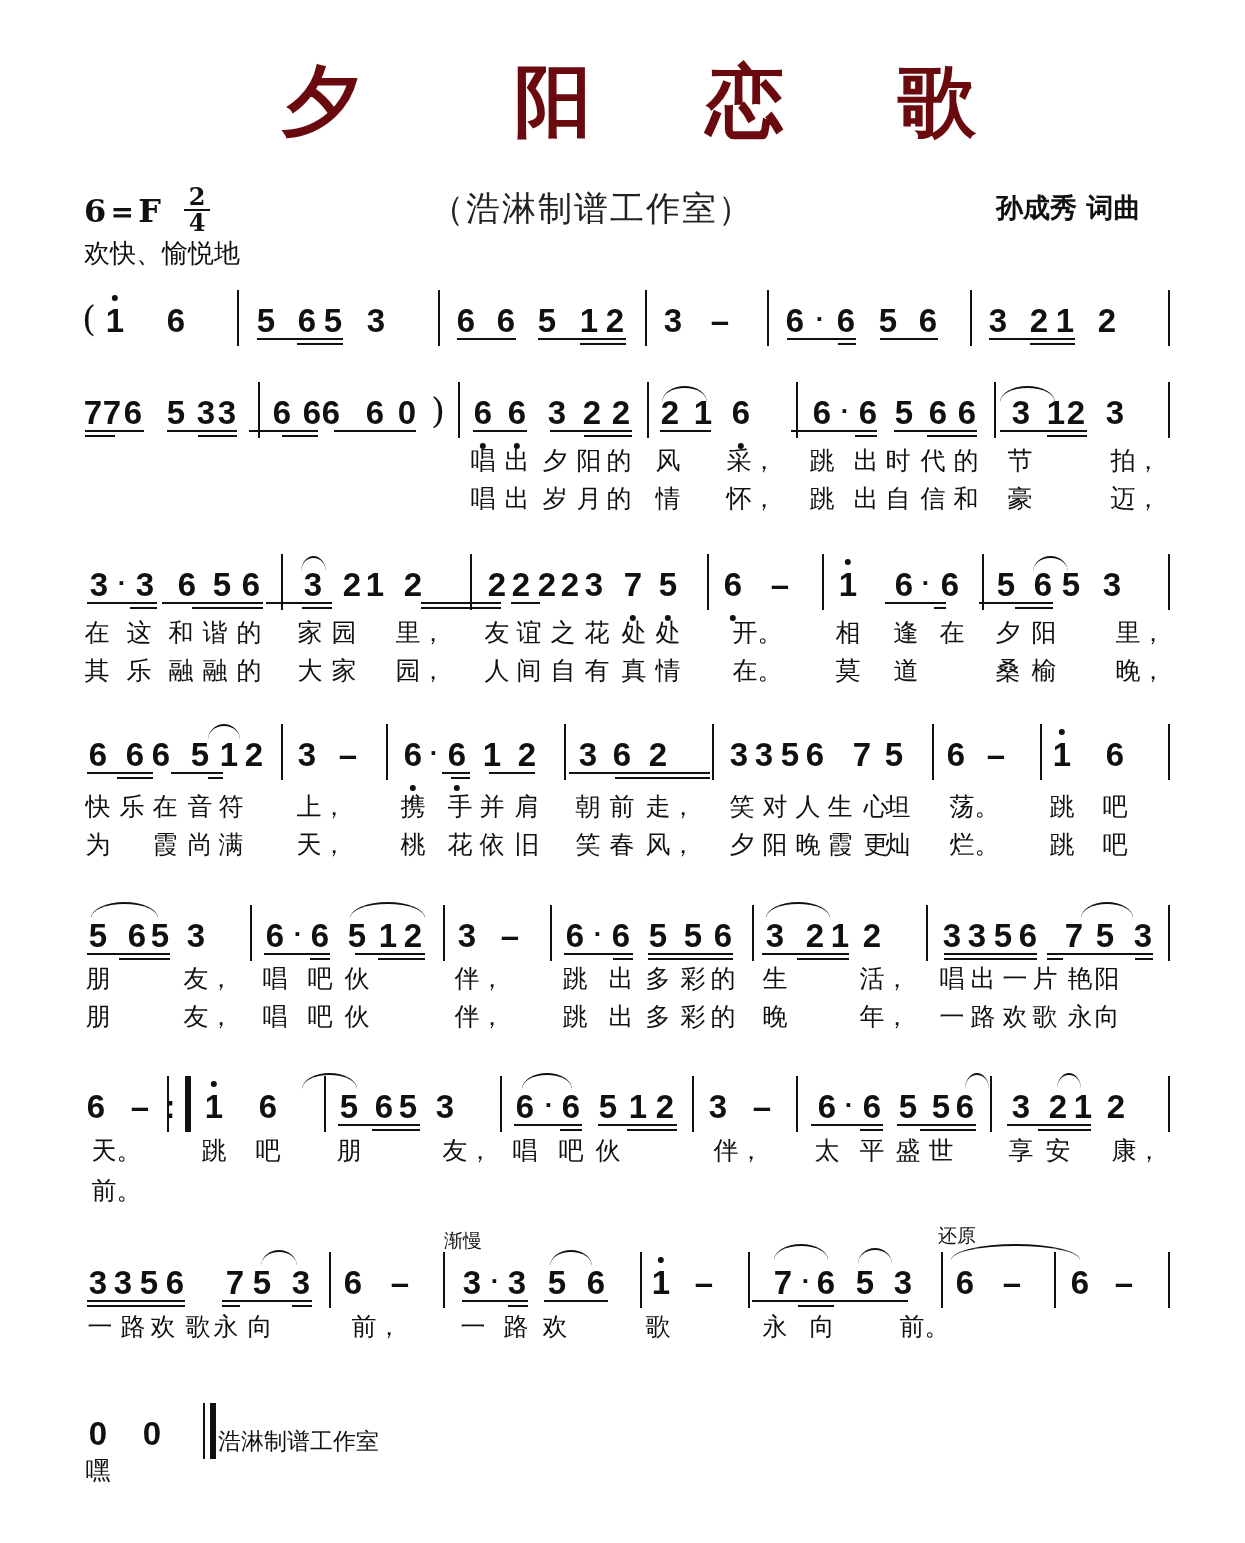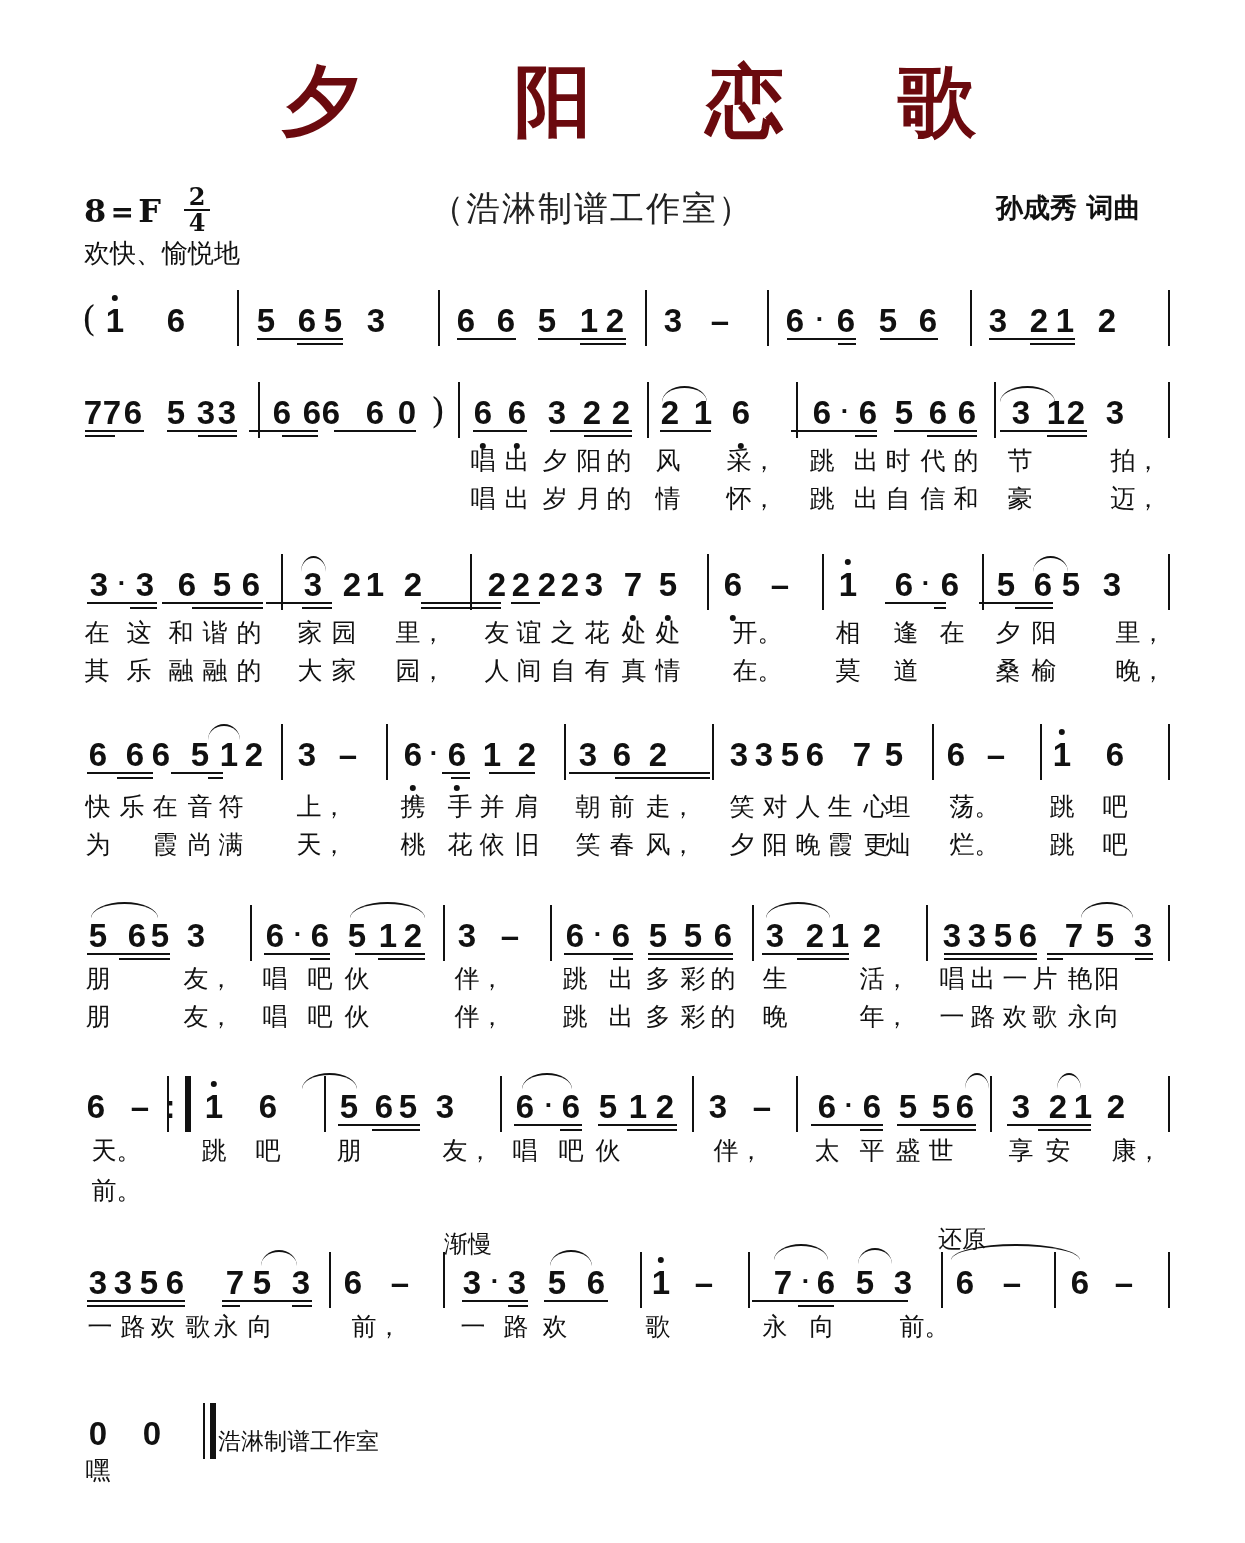--- a/index.html
+++ b/index.html
@@ -5,21 +5,21 @@
   html,body{margin:0;padding:0;background:#fff;}
   body{width:1245px;height:1543px;position:relative;overflow:hidden;font-family:"DejaVu Sans","Liberation Sans",sans-serif;color:#111;}
   .title{position:absolute;top:62px;font-size:78px;color:#6b0a0e;font-weight:bold;line-height:1;}
   .key{position:absolute;left:84px;top:190px;font-family:"DejaVu Serif","Liberation Serif",serif;font-weight:bold;font-size:32px;}
   .ts{position:absolute;left:184px;top:186px;font-family:"DejaVu Serif","Liberation Serif",serif;font-weight:bold;font-size:24px;line-height:22px;text-align:center;width:26px;}
   .ts .bar{display:block;height:2px;background:#111;margin:1px 0;}
   .tempo{position:absolute;left:84px;top:236px;font-size:26px;}
   .subtitle{position:absolute;left:430px;top:186px;font-family:"DejaVu Serif","Liberation Serif",serif;font-size:34px;color:#222;letter-spacing:2px;}
   .composer{position:absolute;left:996px;top:190px;font-size:27px;font-weight:bold;}
   .studio{position:absolute;left:218px;top:1426px;font-size:23px;}
-  .anno{position:absolute;font-size:24px;}
+  .anno{position:absolute;font-size:19px;}
   .sys{position:absolute;left:0;top:0;width:1245px;}
   .n{position:absolute;font-family:"Liberation Sans","DejaVu Sans",sans-serif;font-weight:bold;font-size:33px;line-height:1;transform:translateX(-50%);}
   .n .dot-hi{position:absolute;left:50%;top:-9px;width:6px;height:6px;border-radius:50%;background:#111;transform:translateX(-50%);}
   .n .dot-lo{position:absolute;left:50%;bottom:-20px;width:6px;height:6px;border-radius:50%;background:#111;transform:translateX(-50%);}
   .ul{position:absolute;height:2px;background:#111;}
   .bl{position:absolute;width:2px;background:#111;}
   .bl.thick{width:6px;}
   .slur{position:absolute;border-top:2px solid #111;border-radius:50% 50% 0 0 / 100% 100% 0 0;height:14px;}
   .ly{position:absolute;font-size:25px;line-height:1;transform:translateX(-50%);letter-spacing:0;}
   .paren{position:absolute;font-size:36px;font-family:"DejaVu Serif",serif;font-weight:normal;}
@@ -27,21 +27,21 @@
 </head>
 <body>
 
 <div id="title-wrap">
     <div class="title" style="left: 282px;">夕</div>
     <div class="title" style="left: 514px;">阳</div>
     <div class="title" style="left: 706px;">恋</div>
     <div class="title" style="left: 898px;">歌</div>
   </div>
 
-<div class="key">8＝F</div>
+<div class="key">6＝F</div>
 <div class="ts">
   <span>2</span>
   <span class="bar"></span>
   <span>4</span>
 </div>
 <div class="tempo">欢快、愉悦地</div>
 <div class="subtitle">（浩淋制谱工作室）</div>
 <div class="composer">孙成秀 词曲</div>
 
 <div id="annos">

